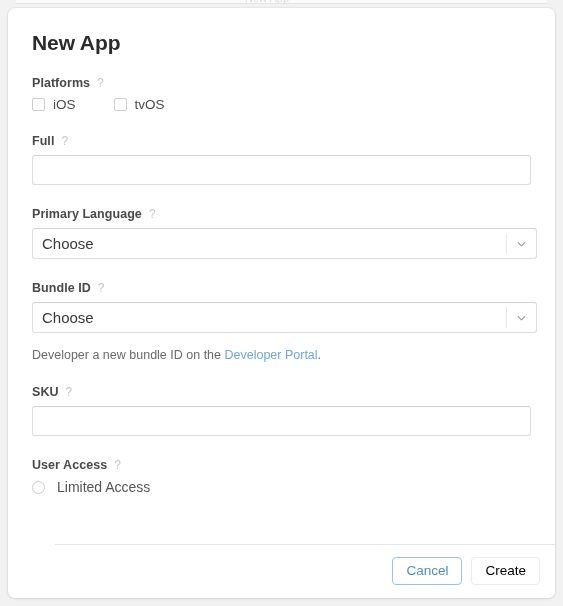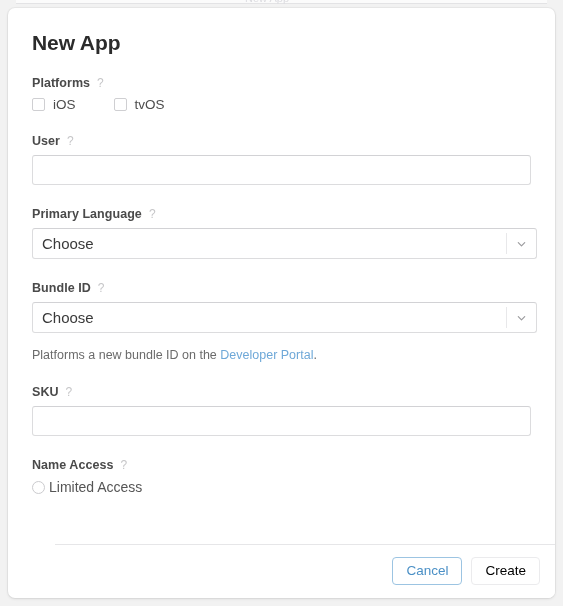--- a/index.html
+++ b/index.html
@@ -207,21 +207,21 @@
   }
   .radio {
     width: 13px;
     height: 13px;
     border: 1px solid #cbcbce;
     border-radius: 50%;
     background: #fff;
     box-sizing: border-box;
   }
   .radio-label {
-    margin-left: 4px;
+    margin-left: 12px;
     font-size: 14px;
     color: #555;
   }
 
   
   .footer {
     position: absolute;
     left: 0;
     right: 0;
     bottom: 0;
@@ -285,21 +285,21 @@
         </label>
         <label class="check-item">
           <span class="checkbox"></span>
           <span class="check-label">tvOS</span>
         </label>
       </div>
     </div>
 
     <div class="field">
       <div class="label-row">
-        <span class="label-text">User</span>
+        <span class="label-text">Full</span>
         <span class="help-icon">?</span>
       </div>
       <input class="text-input" type="text" value="" style="">
     </div>
 
     <div class="field">
       <div class="label-row">
         <span class="label-text">Primary Language</span>
         <span class="help-icon">?</span>
       </div>
@@ -320,34 +320,34 @@
       <div class="select-wrap">
         <span class="select-value">Choose</span>
         <span class="select-sep"></span>
         <svg class="chevron" viewBox="0 0 12 12">
           <path d="M2.5 4.5 L6 8 L9.5 4.5" fill="none" stroke="#9b9b9e" stroke-width="1.3" stroke-linecap="round" stroke-linejoin="round"></path>
         </svg>
       </div>
     </div>
 
     <p class="hint" style="margin-bottom:22px;">
-      <span>Platforms a new bundle ID on the </span><a href="#">Developer Portal</a><span>.</span>
+      <span>Developer a new bundle ID on the </span><a href="#">Developer Portal</a><span>.</span>
     </p>
 
     <div class="field">
       <div class="label-row">
         <span class="label-text">SKU</span>
         <span class="help-icon">?</span>
       </div>
       <input class="text-input" type="text" value="" style="">
     </div>
 
     <div class="field">
       <div class="label-row">
-        <span class="label-text">Name Access</span>
+        <span class="label-text">User Access</span>
         <span class="help-icon">?</span>
       </div>
       <div class="radio-row">
         <label class="radio-item">
           <span class="radio"></span>
           <span class="radio-label">Limited Access</span>
         </label>
       </div>
     </div>
 

